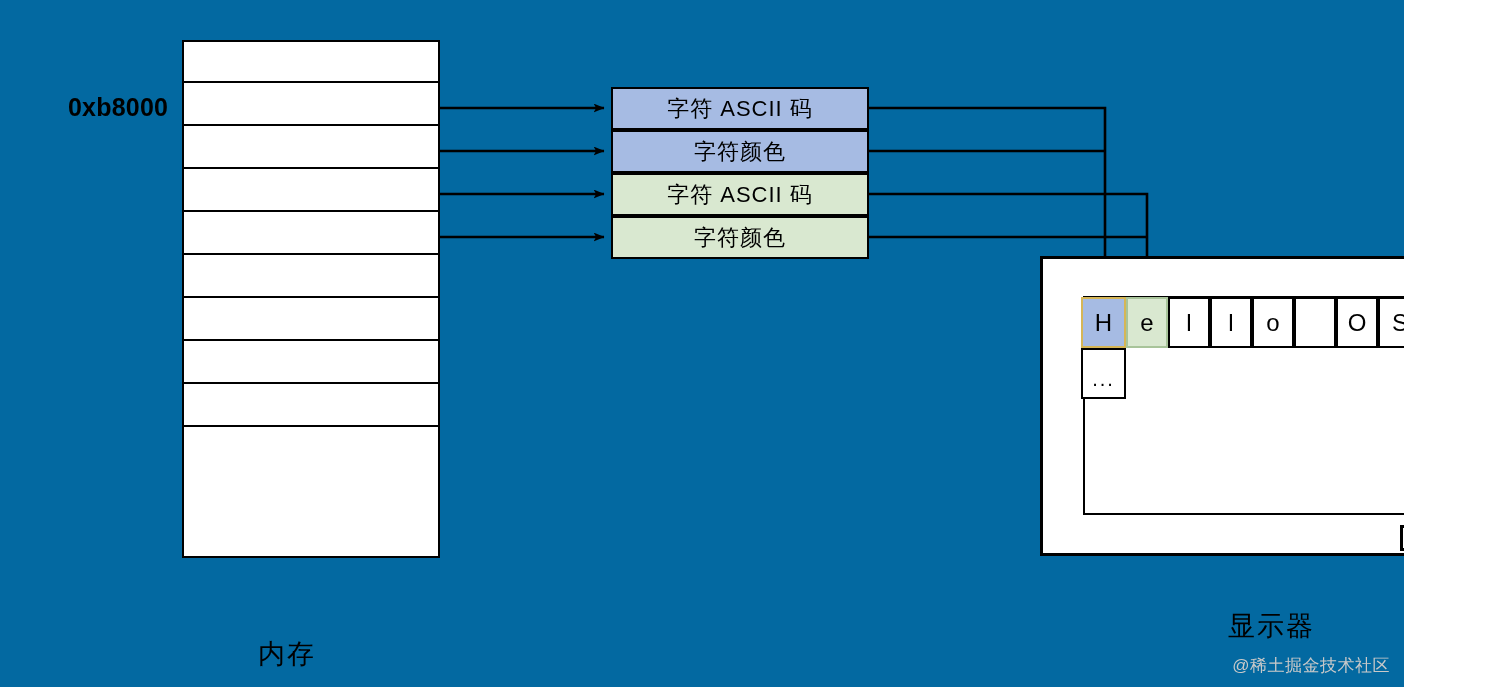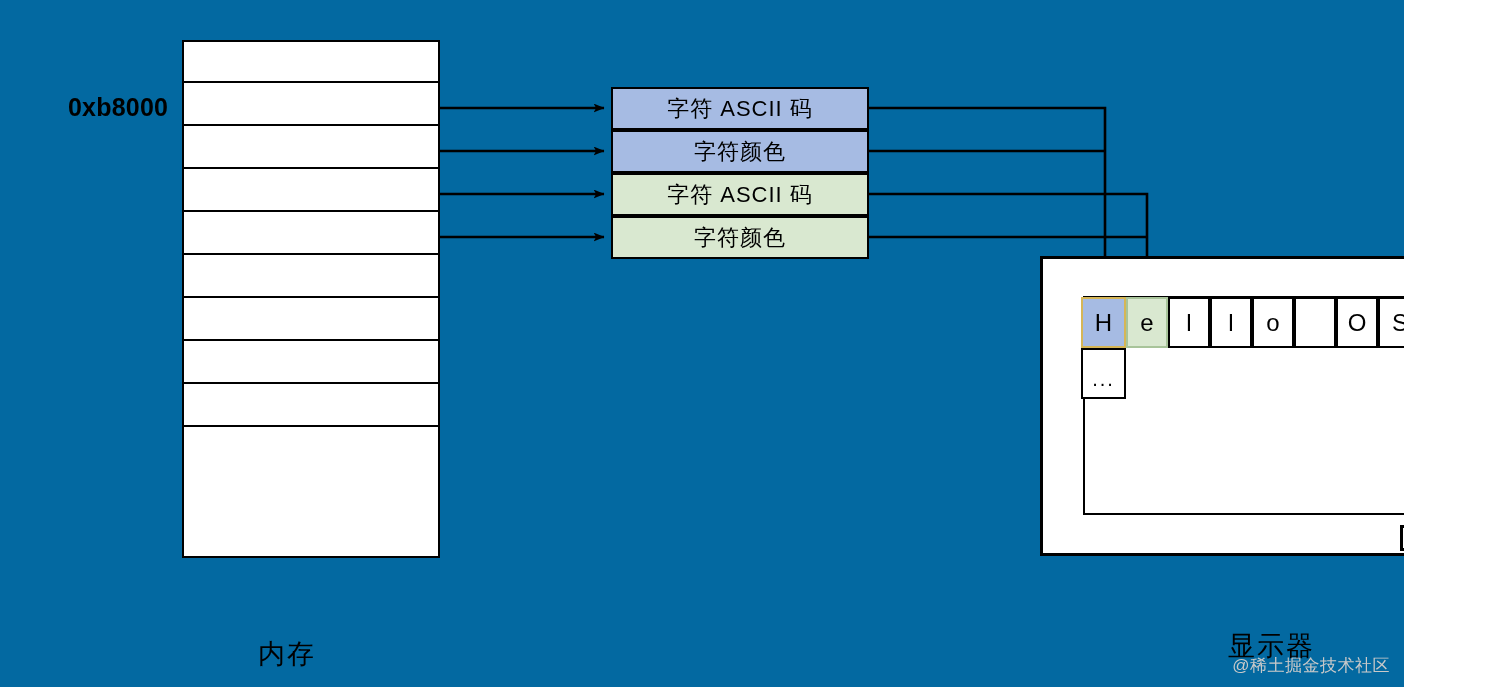--- a/index.html
+++ b/index.html
@@ -220,17 +220,17 @@
   <div class="char-cell" style="left:1210px; width:42px;">l</div>
   <div class="char-cell" style="left:1252px; width:42px;">o</div>
   <div class="char-cell" style="left:1294px; width:42px;"></div>
   <div class="char-cell" style="left:1336px; width:42px;">O</div>
   <div class="char-cell" style="left:1378px; width:44px;">S</div>
 
   <div class="char-cell dots" style="left:1081px; width:45px;">...</div>
 
   <div class="caption" style="left:258px; top:636px;">内存</div>
 
-  <div class="caption" style="left:1228px; top:628px;">显示器</div>
+  <div class="caption" style="left:1228px; top:608px;">显示器</div>
 
   <div class="watermark">@稀土掘金技术社区</div>
 
 </div>
 
 </body></html>

